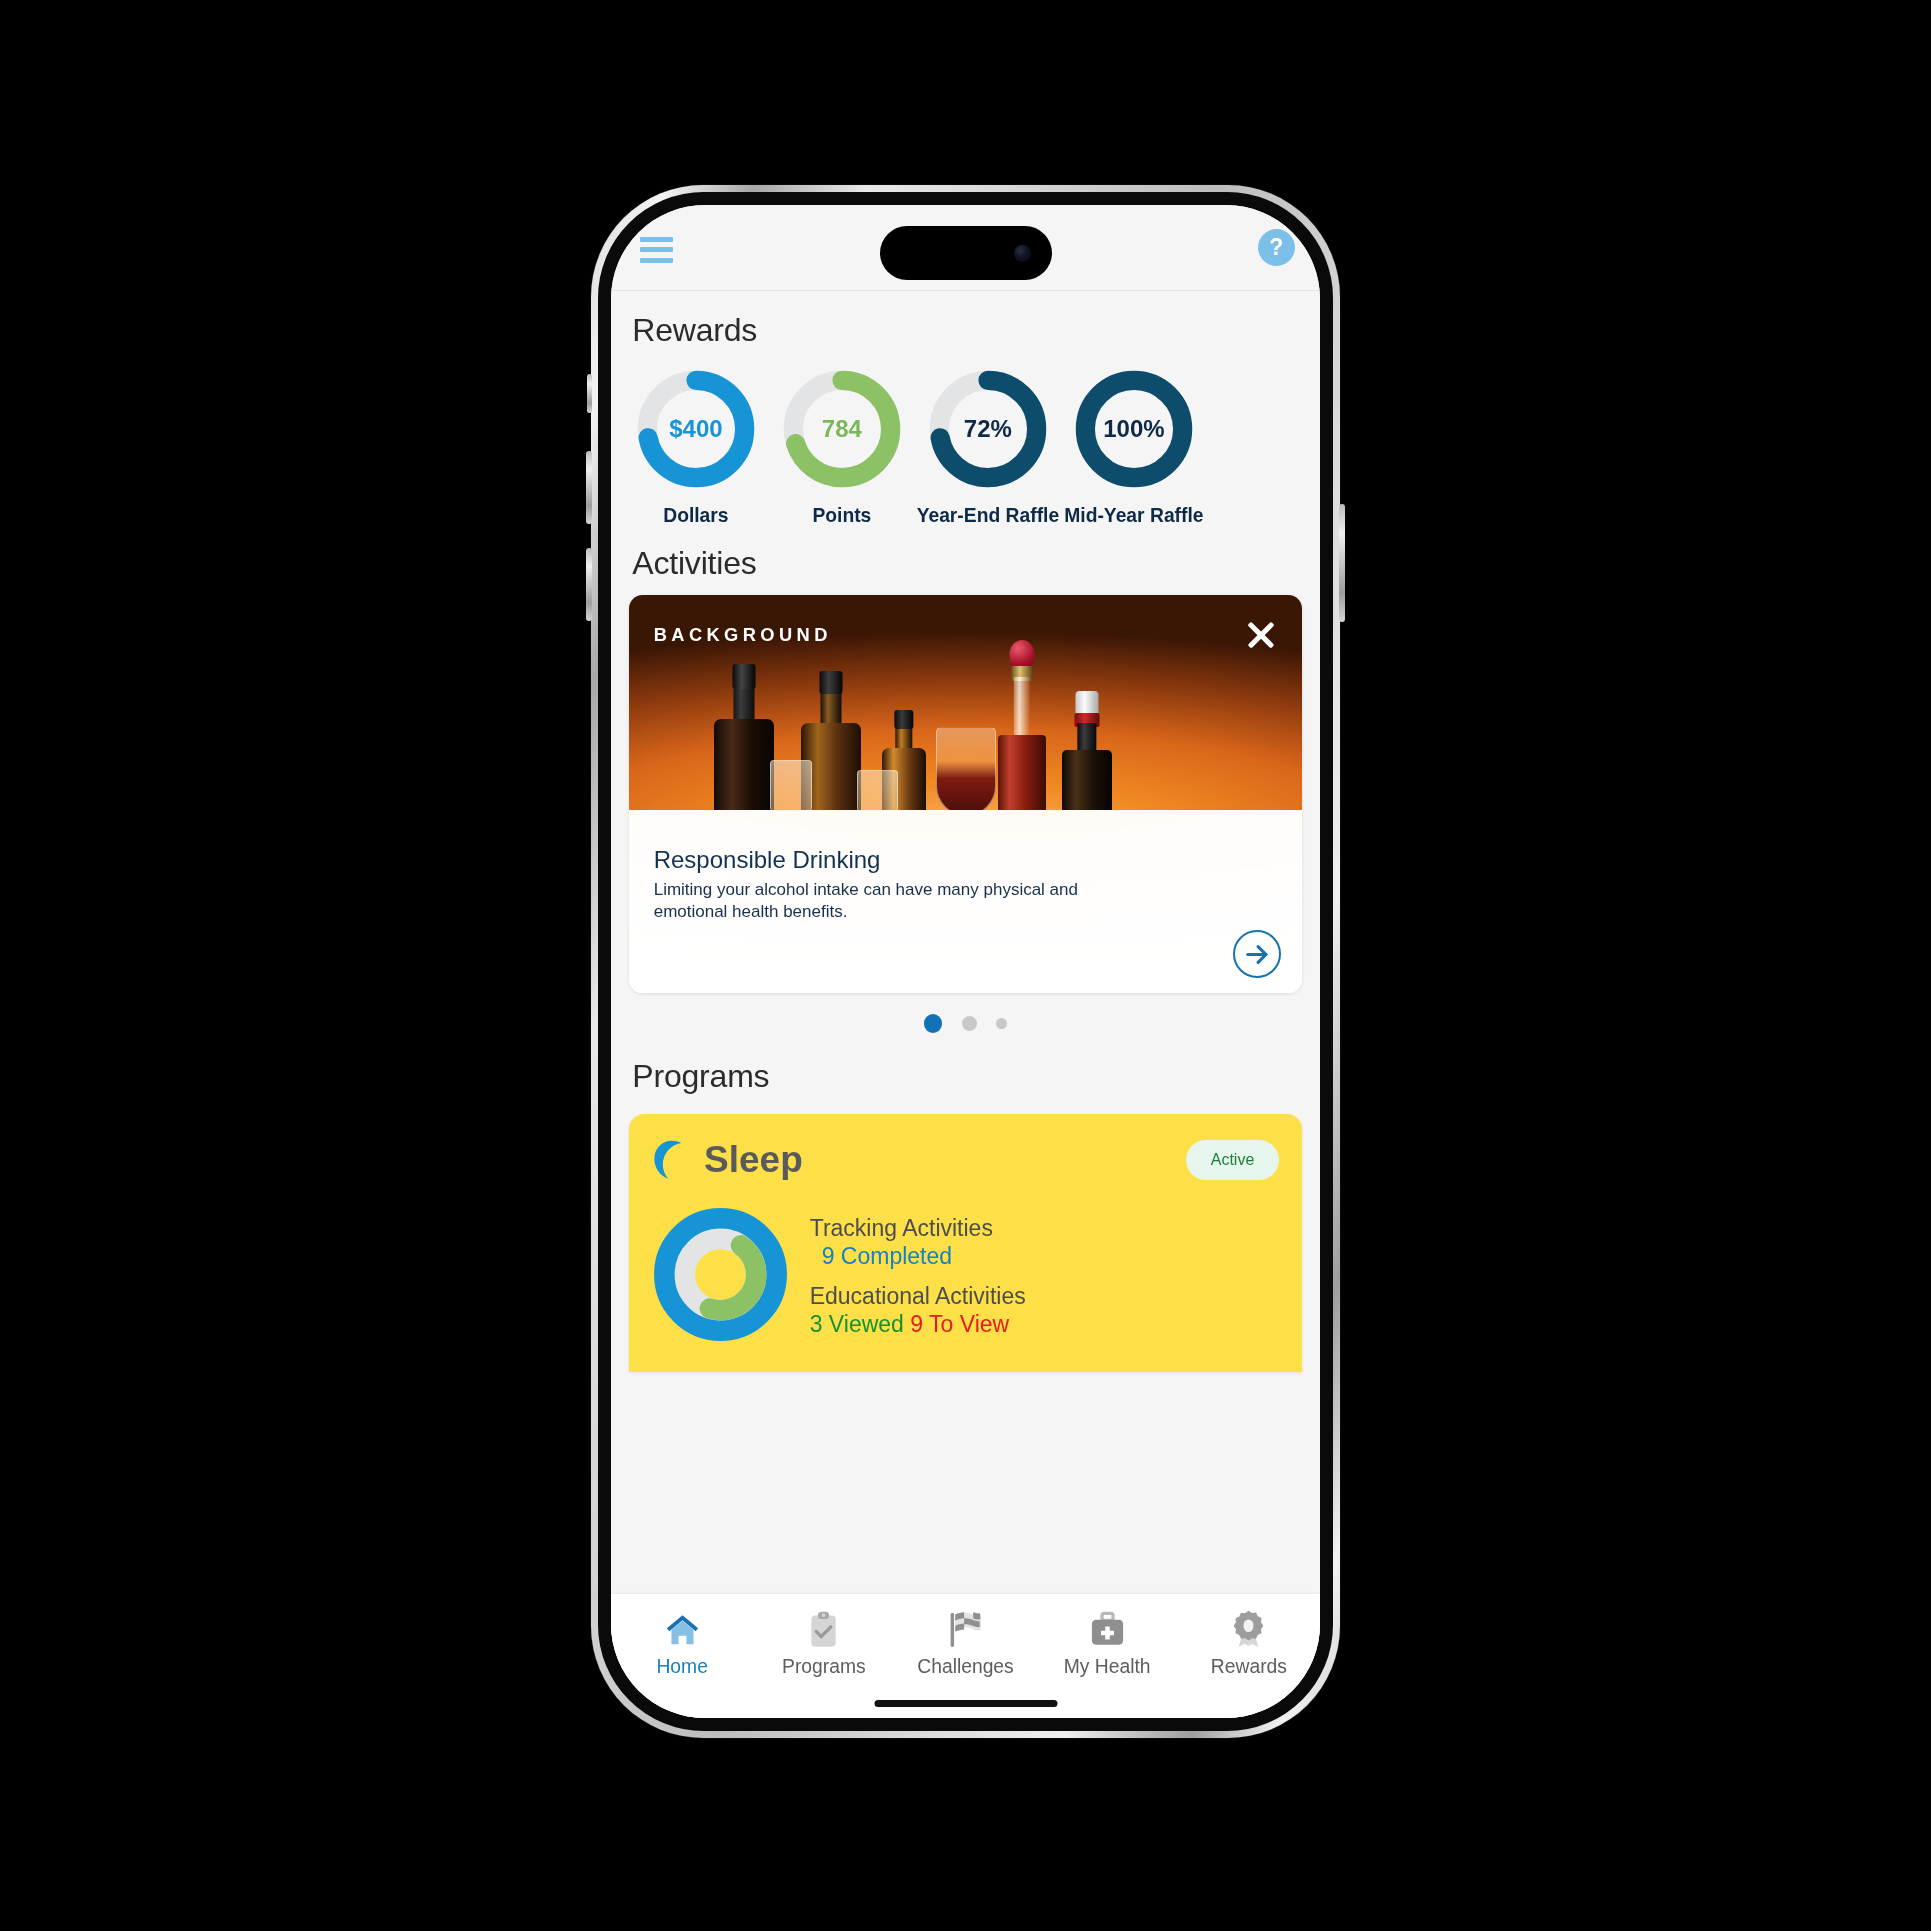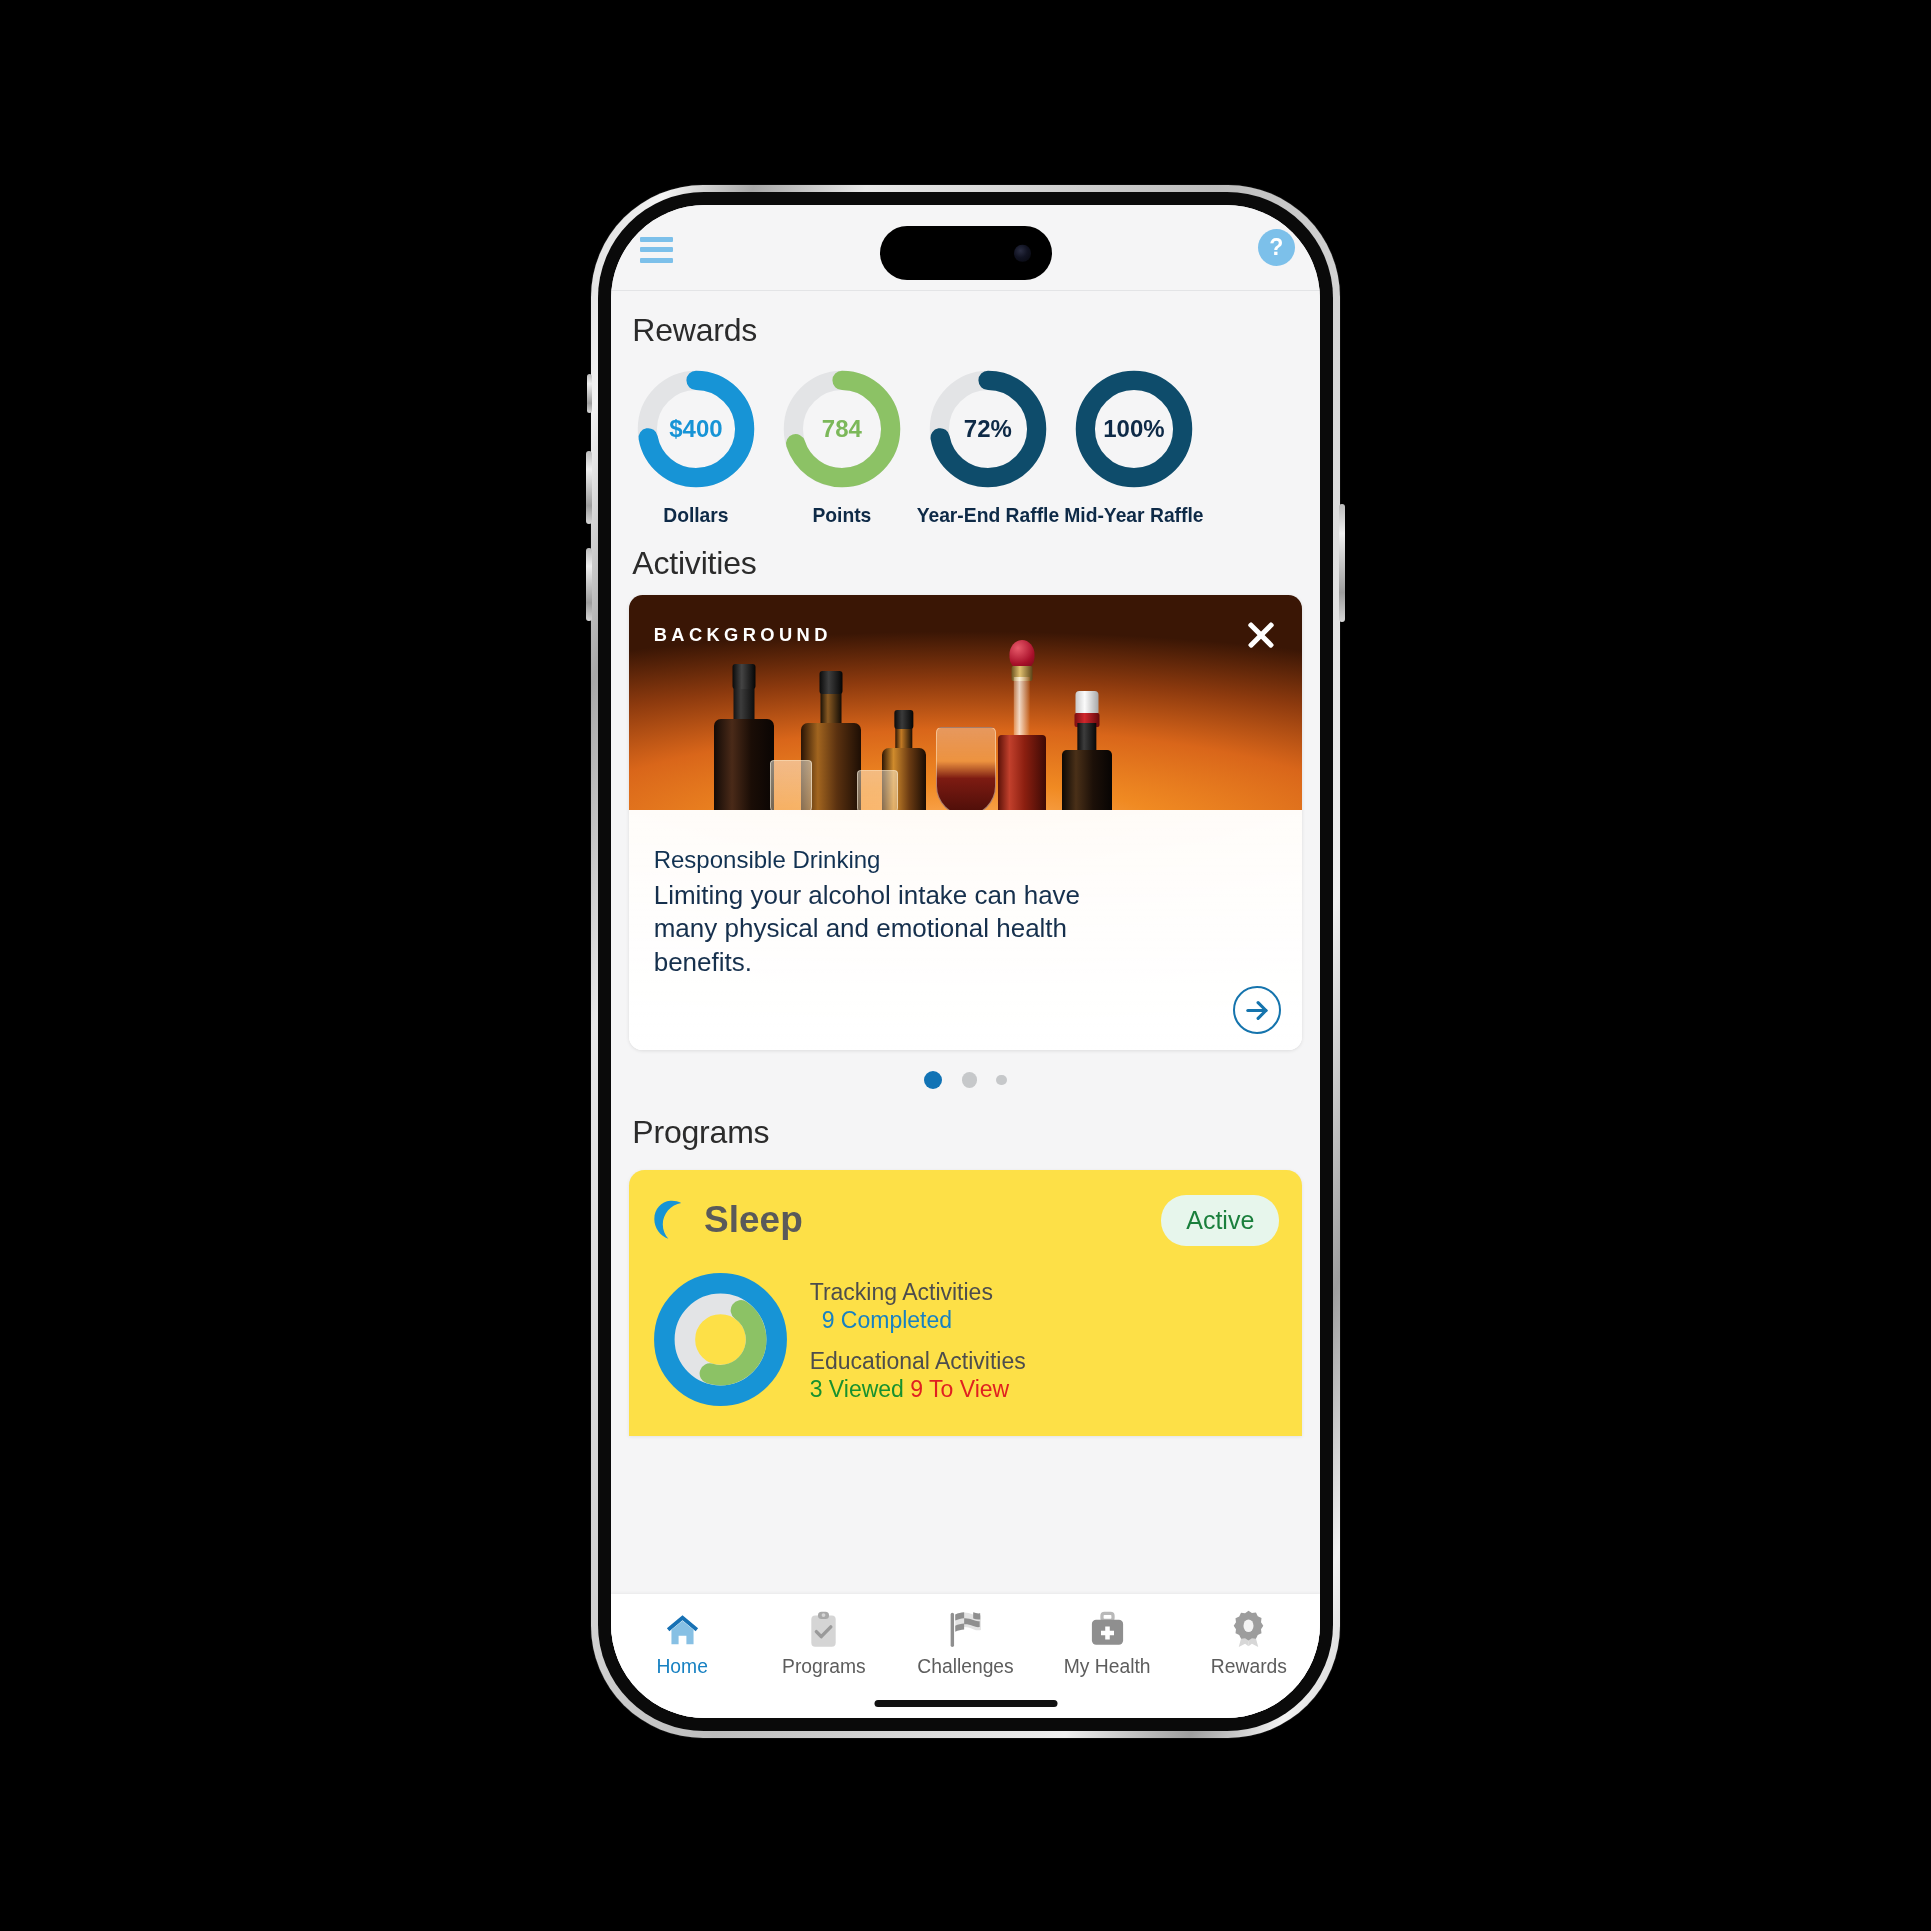--- a/index.html
+++ b/index.html
@@ -181,21 +181,21 @@
     padding: 36px 25px 71px 25px;
     background:
       linear-gradient(180deg, rgba(255,255,255,.86) 0%, rgba(255,255,255,.93) 55%, rgba(255,255,255,.97) 100%),
       radial-gradient(ellipse 120% 140% at 50% -30%, #ffd9ac 0%, #ffecd6 45%, #ffffff 100%);
   }
   .act-title {
     font-size: 24px; color: #123252; font-weight: 400;
     margin-bottom: 4.8px;
   }
   .act-desc {
-    font-size: 26px; color: #16304d; line-height: 1.28;
+    font-size: 17px; color: #16304d; line-height: 1.28;
     max-width: 483px;
   }
   .act-arrow {
     position: absolute; right: 21px; bottom: 15.4px;
     width: 48px; height: 48px; border-radius: 50%;
     border: 2.9px solid #1574ad;
     display: flex; align-items: center; justify-content: center;
     cursor: pointer;
     background: rgba(255,255,255,.25);
   }
@@ -213,21 +213,21 @@
   }
   .prog-head {
     display: flex; align-items: center;
     padding: 25px 23px 17.4px 23px;
     gap: 15.4px;
   }
   .moon-icon { width: 37px; height: 41px; flex: 0 0 37px; }
   .prog-name { font-size: 37px; font-weight: 700; color: #5a5a5a; flex: 1; }
   .badge {
     background: #e7f6ec; color: #1a7f3c;
-    font-size: 25px;
+    font-size: 16px;
     padding: 10.6px 25px;
     border-radius: 25px;
   }
   .prog-body { display: flex; gap: 21px; padding: 7.7px 23px 21px 23px; align-items: flex-start; }
   .dual-ring { width: 137px; height: 137px; flex: 0 0 137px; }
   .prog-stats { padding-top: 7.7px; }
   .stat-lbl { font-size: 23px; color: #4d4d4d; line-height: 1.22; }
   .stat-val { font-size: 23px; line-height: 1.25; margin-bottom: 11.6px; }
 
   

